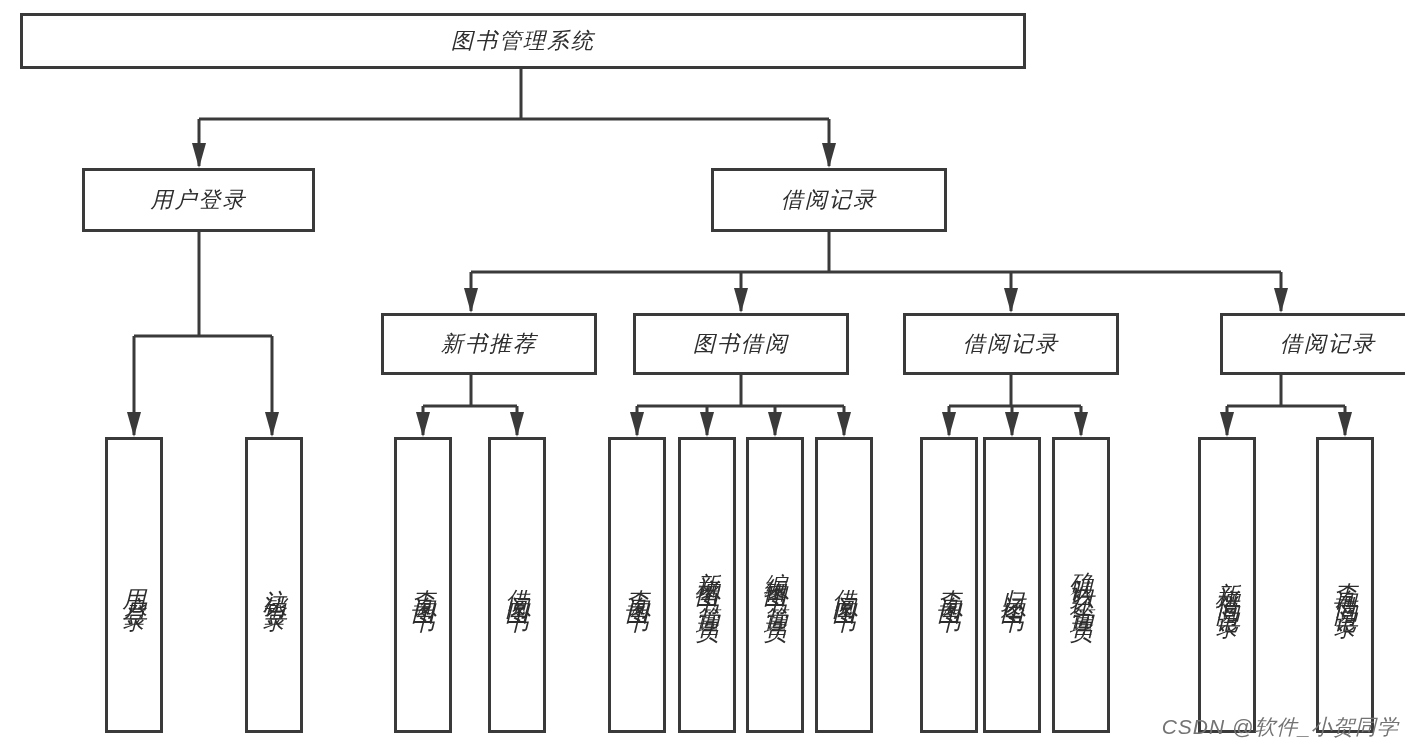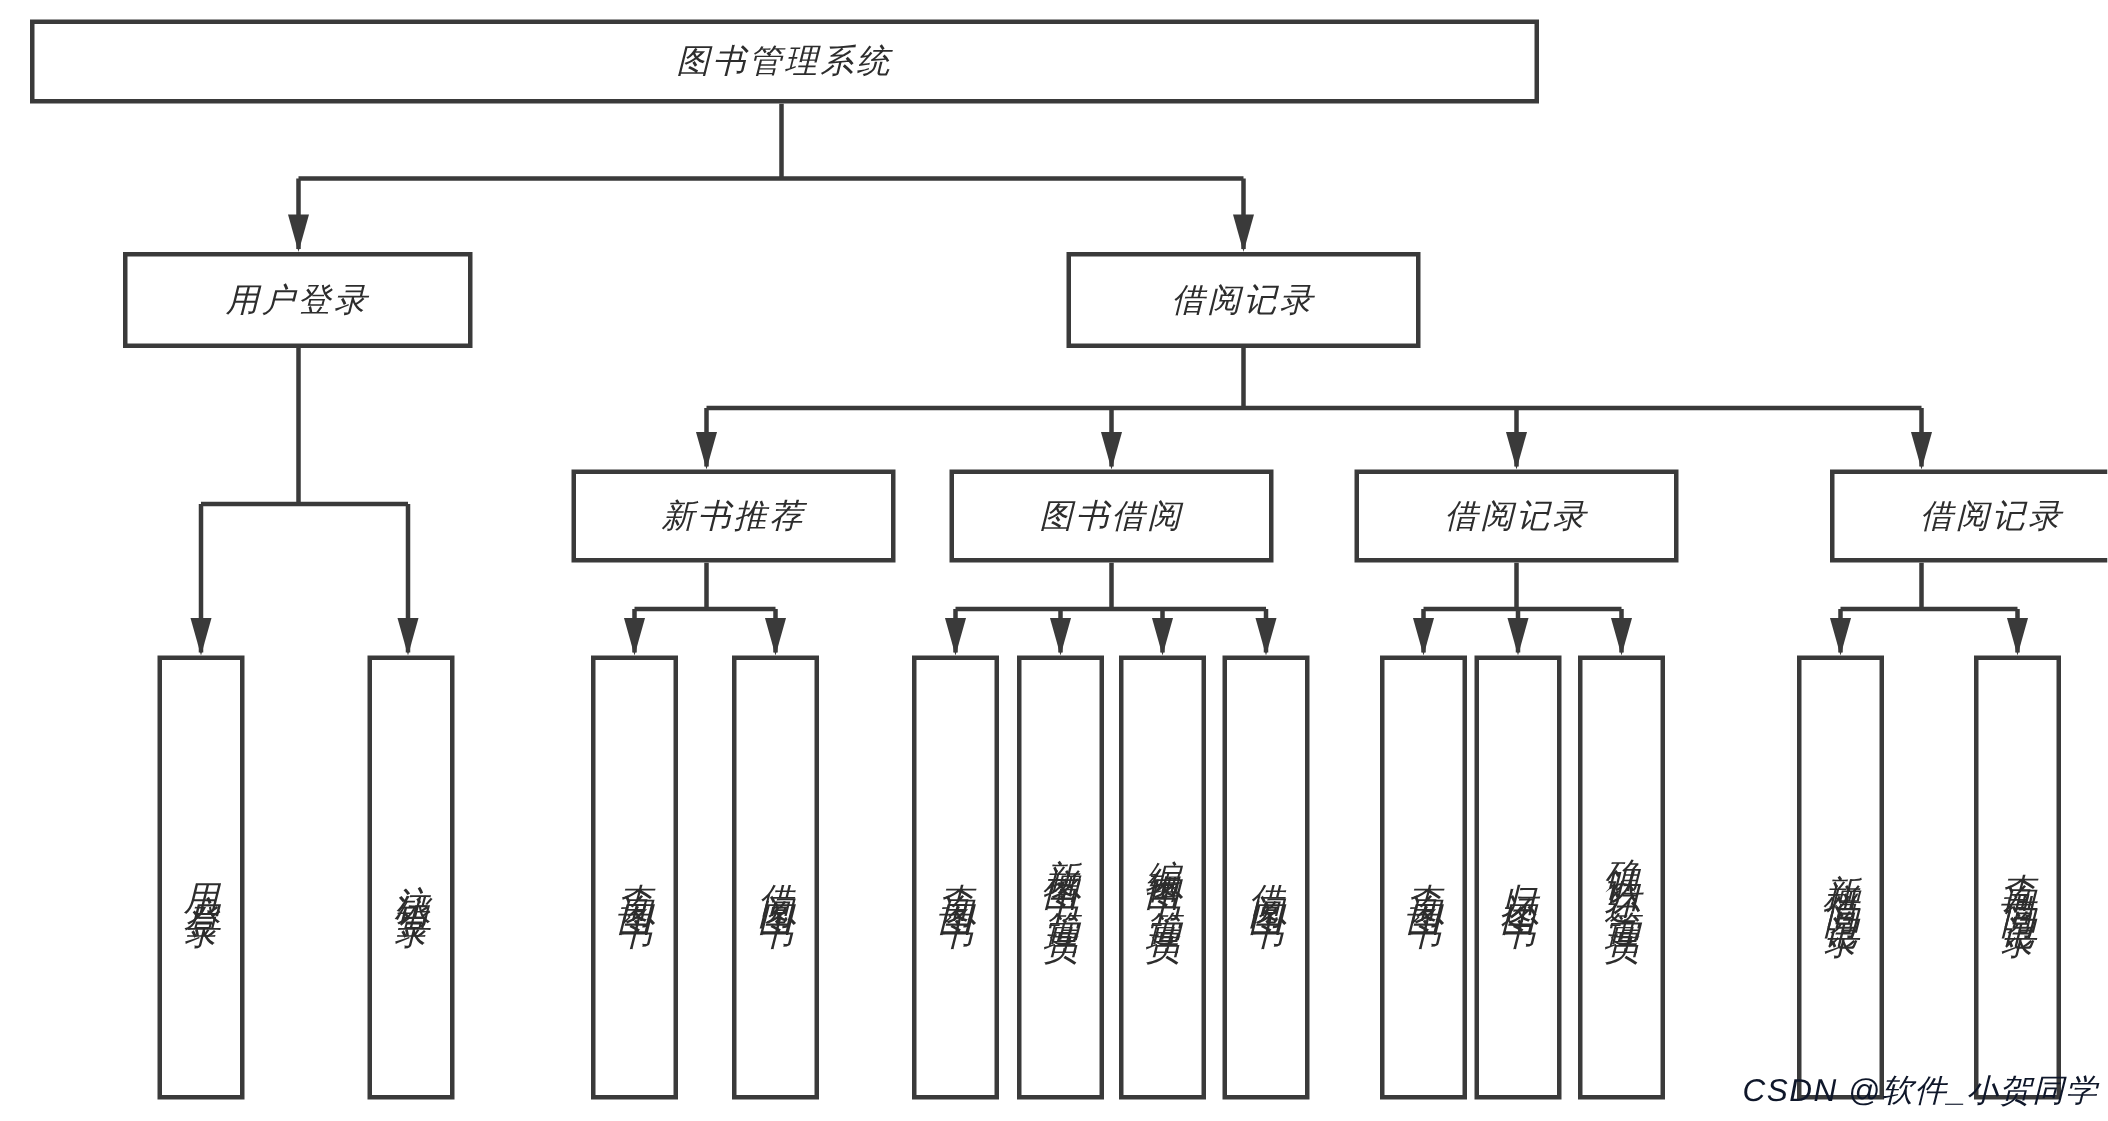--- a/index.html
+++ b/index.html
@@ -41,21 +41,21 @@
     letter-spacing: 7px;
     line-height: 1;
     white-space: nowrap;
   }
   .watermark {
     position: absolute;
     right: 6px;
     bottom: 6px;
     font-size: 21px;
     letter-spacing: 1px;
-    color: #0f172a;
+    color: #737373;
     z-index: 3;
     white-space: nowrap;
   }
 </style>
 </head>
 <body>
 
 <div class="stage">
 
   <svg class="connectors" viewBox="0 0 1405 747" xmlns="http://www.w3.org/2000/svg">

